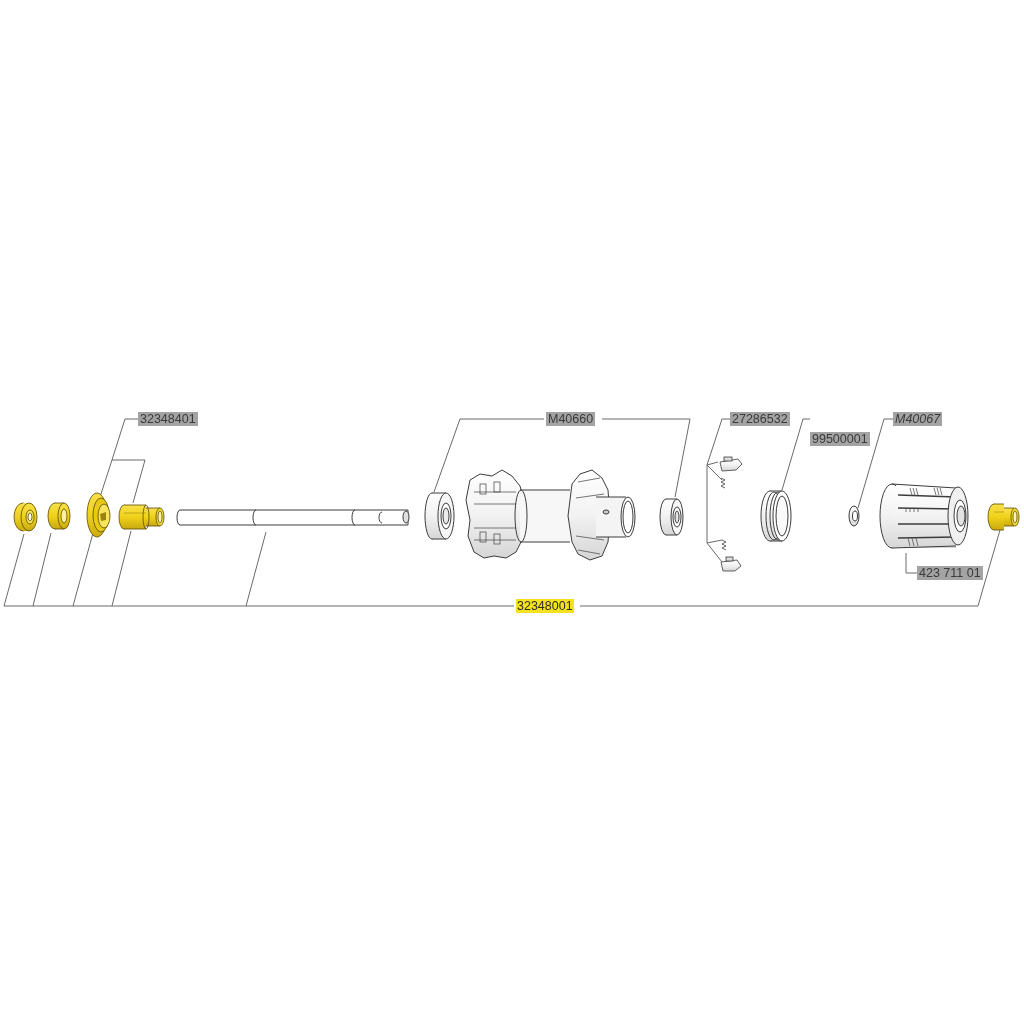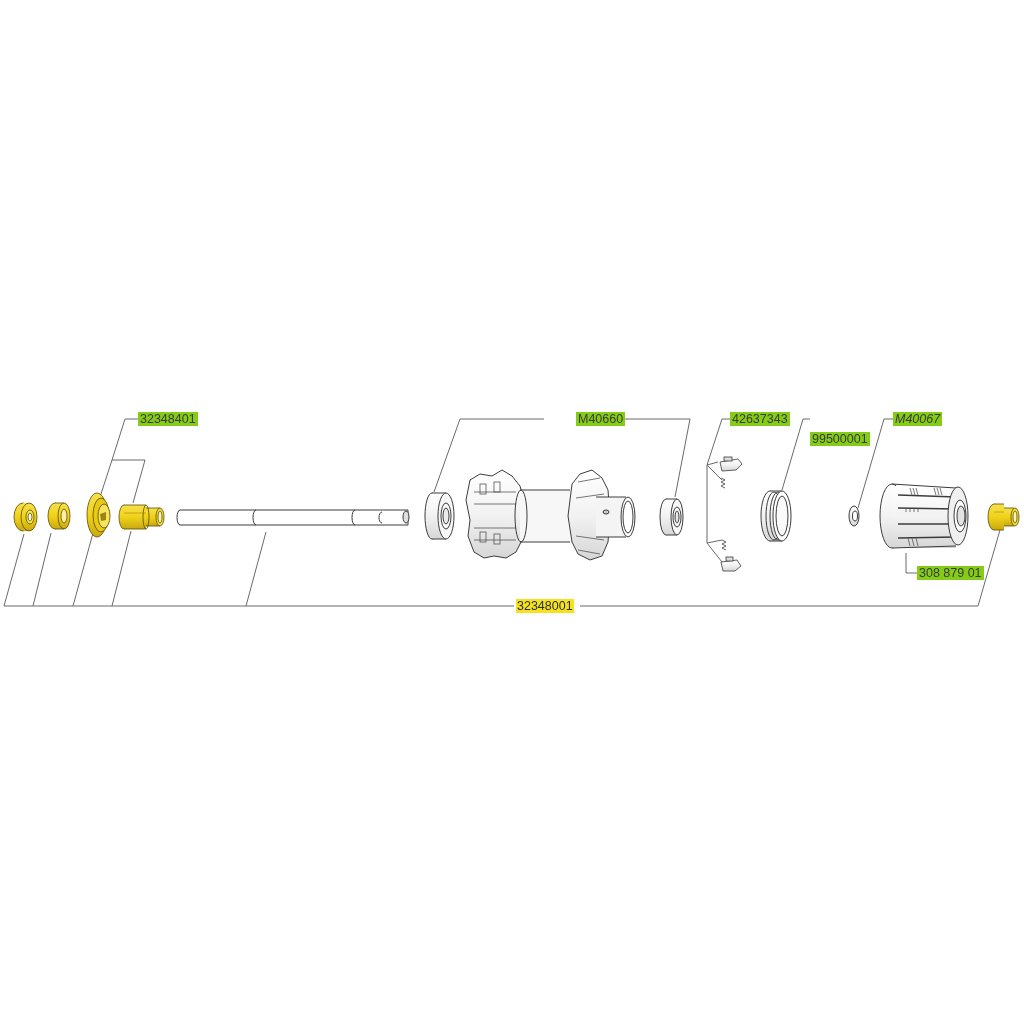--- a/index.html
+++ b/index.html
@@ -1,20 +1,20 @@
 <!DOCTYPE html>
 <html><head>
 <meta charset="utf-8">
 <style>
   html, body { margin: 0; padding: 0; background: #ffffff; }
   body { width: 1024px; height: 1024px; position: relative; overflow: hidden;
          font-family: "Liberation Sans", sans-serif; }
   #diagram { position: absolute; left: 0; top: 0; width: 1024px; height: 1024px; }
   .lbl { position: absolute; font-size: 12.5px; color: #3a3a3a; white-space: nowrap;
-         line-height: 14px; background: #84cc16; padding: 0 2px; }
+         line-height: 14px; background: #a3a3a3; padding: 0 2px; }
   .lbl.hl { background: #f4e21c; color: #2e2e2e; padding: 0 1px; }
 </style>
 </head>
 <body>
 
 <div id="diagram">
 <svg width="1024" height="1024" viewBox="0 0 1024 1024" xmlns="http://www.w3.org/2000/svg">
   <defs>
     <linearGradient id="yel" x1="0" y1="0" x2="0" y2="1">
       <stop offset="0" stop-color="#f7e04a"></stop>
@@ -230,19 +230,19 @@
     <rect x="1004" y="508" width="10" height="18" fill="url(#yel)" stroke="none"></rect>
     <line x1="1004" y1="508" x2="1014" y2="508"></line>
     <line x1="1004" y1="526" x2="1014" y2="526"></line>
     <ellipse cx="1015" cy="517" rx="4" ry="9" fill="#f5df3a"></ellipse>
     <ellipse cx="1015" cy="517" rx="2" ry="6" fill="#fdf4b0"></ellipse>
   </g>
 </svg>
 
   
   <span class="lbl" style="left:138px; top:412px;">32348401</span>
-  <span class="lbl" style="left:546px; top:412px;margin-left:30px;">M40660</span>
-  <span class="lbl" style="left:730px; top:412px;">42637343</span>
+  <span class="lbl" style="left:546px; top:412px;">M40660</span>
+  <span class="lbl" style="left:730px; top:412px;">27286532</span>
   <span class="lbl" style="left:810px; top:432px;">99500001</span>
   <span class="lbl" style="left:893px; top:412px;font-style:italic;">M40067</span>
-  <span class="lbl" style="left:917px; top:566px;">308 879 01</span>
+  <span class="lbl" style="left:917px; top:566px;">423 711 01</span>
   <span class="lbl hl" style="left:516px; top:599px;">32348001</span>
 </div>
 
 </body></html>

